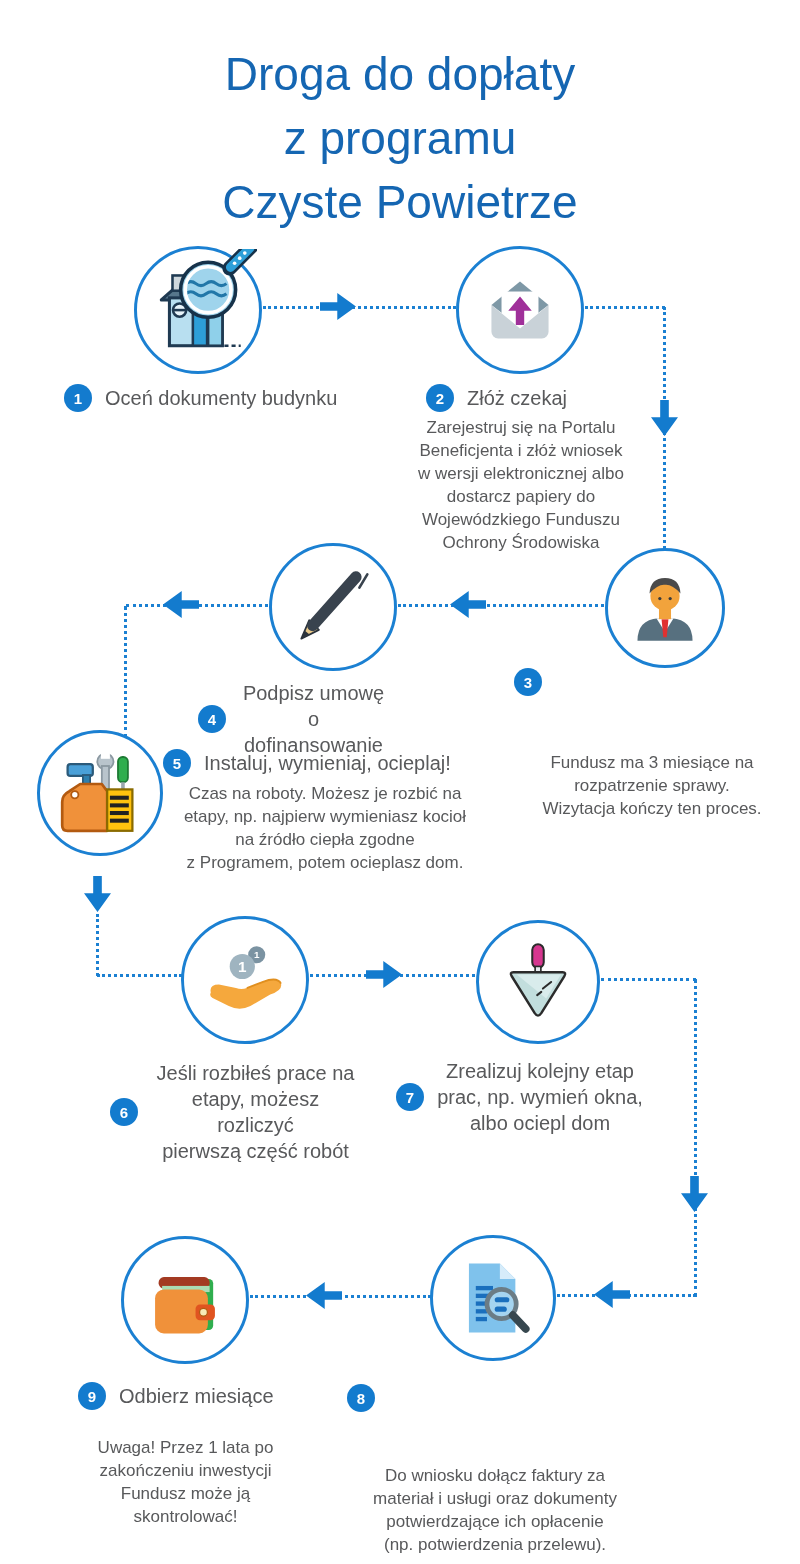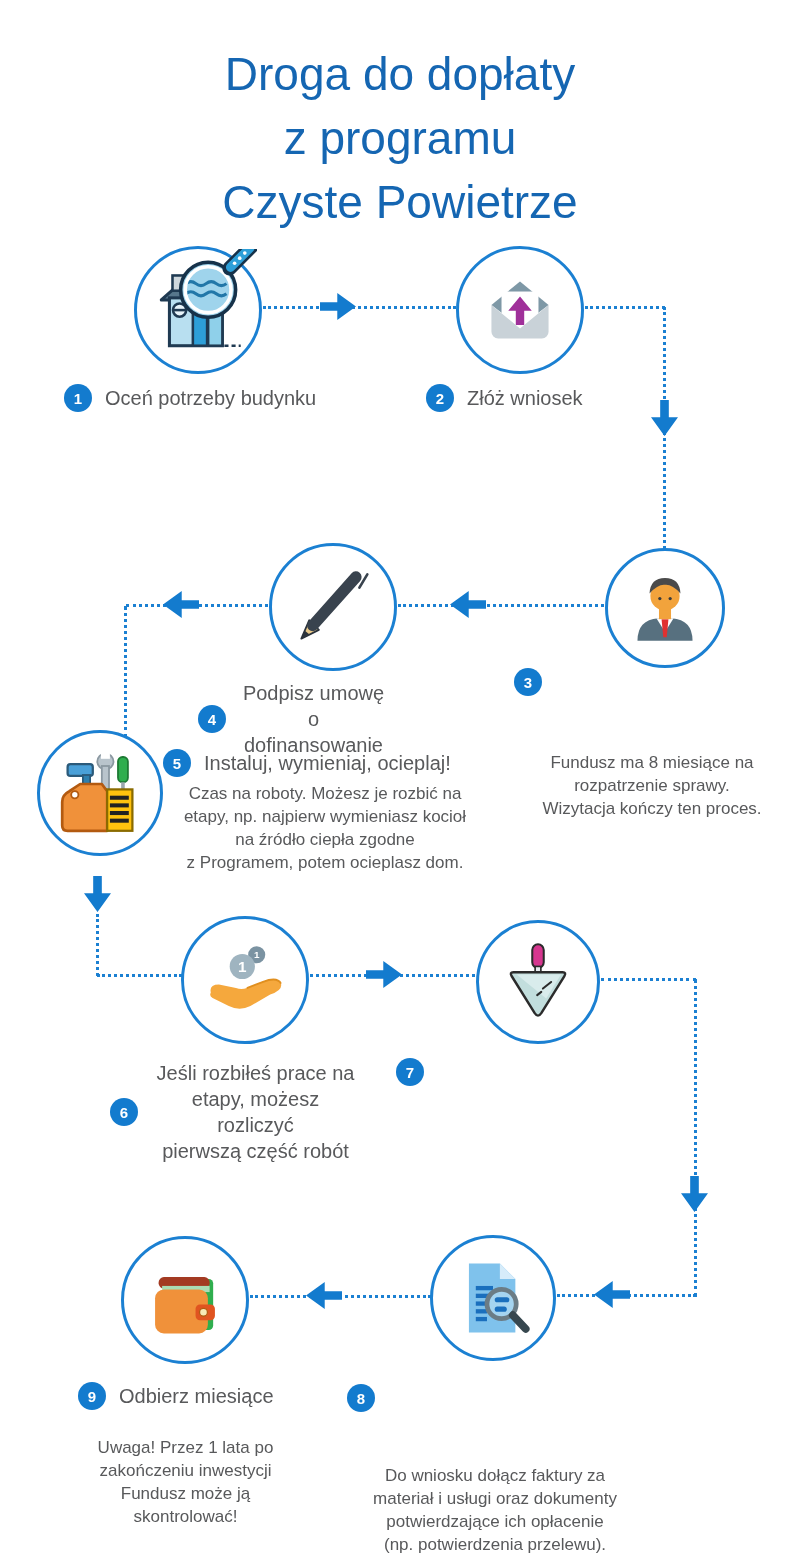--- a/index.html
+++ b/index.html
@@ -116,52 +116,58 @@
       <circle cx="62" cy="40" r="22.5" fill="none" stroke="#ffffff" stroke-width="3.5"></circle>
       <line x1="83" y1="19" x2="104" y2="-2" stroke="#16324a" stroke-width="14" stroke-linecap="round"></line>
       <line x1="84" y1="18" x2="103" y2="-1" stroke="#2d9fd8" stroke-width="9" stroke-linecap="round"></line>
       <circle cx="88" cy="14" r="1.8" fill="#fff"></circle>
         <circle cx="93" cy="9" r="1.8" fill="#fff"></circle>
         <circle cx="98" cy="4" r="1.8" fill="#fff"></circle>
     </svg>
   </div>
   <div class="head head1">
     <div class="badge">1</div>
-    <div class="t tl">Oceń potrzeby budynku</div>
+    <div class="t tl">Oceń dokumenty budynku</div>
   </div>
 
   <div class="circle c2">
     <svg width="84" height="84" viewBox="0 0 100 100">
       <polygon points="16,44 50,16 84,44 50,70" fill="#7e98a6"></polygon>
       <rect x="28" y="28" width="44" height="46" fill="#ffffff"></rect>
       <path d="M50,34 L64,51 L55,51 L55,68 L45,68 L45,51 L36,51 Z" fill="#a0309a"></path>
       <path d="M16,44 L50,72 L84,44 L84,76 a8,8 0 0 1 -8,8 L24,84 a8,8 0 0 1 -8,-8 Z" fill="#c9d2d8"></path>
     </svg>
   </div>
   <div class="head head2">
     <div class="badge">2</div>
-    <div class="t tl">Złóż wniosek</div>
-  </div>
+    <div class="t tl">Złóż czekaj</div>
+  </div>
+  <div class="desc desc2">Zarejestruj się na Portalu
+Beneficjenta i złóż wniosek
+w wersji elektronicznej albo
+dostarcz papiery do
+Wojewódzkiego Funduszu
+Ochrony Środowiska</div>
 
   <div class="circle c3">
     <svg width="86" height="86" viewBox="0 0 100 100">
       <path d="M18,88 Q18,64 42,62 L58,62 Q82,64 82,88 Z" fill="#57707f"></path>
       <polygon points="40,62 60,62 50,78" fill="#ffffff"></polygon>
       <polygon points="46,63 54,63 52,84 48,84" fill="#e03131"></polygon>
       <rect x="43" y="46" width="14" height="17" fill="#f2a33c"></rect>
       <circle cx="50" cy="36" r="17" fill="#f2a33c"></circle>
       <path d="M32,33 Q33,15 50,15 Q67,15 68,33 Q58,22 50,23 Q42,22 32,33 Z" fill="#4a4a4a"></path>
       <circle cx="44" cy="39" r="1.9" fill="#3a3a3a"></circle>
         <circle cx="56" cy="39" r="1.9" fill="#3a3a3a"></circle>
     </svg>
   </div>
   <div class="head head3">
     <div class="badge">3</div>
   </div>
-  <div class="desc desc3">Fundusz ma 8 miesiące na
+  <div class="desc desc3">Fundusz ma 3 miesiące na
 rozpatrzenie sprawy.
 Wizytacja kończy ten proces.</div>
 
   <div class="circle c4">
     <svg width="88" height="88" viewBox="0 0 100 100">
       <polygon points="14,86 23,65 34,76" fill="#e9c98a" stroke="#2b333c" stroke-width="2" stroke-linejoin="round"></polygon>
       <polygon points="14,86 18,77 23,81" fill="#2b333c"></polygon>
       <line x1="27" y1="71" x2="76" y2="16" stroke="#39434e" stroke-width="13" stroke-linecap="round"></line>
       <line x1="80" y1="28" x2="89" y2="13" stroke="#39434e" stroke-width="3" stroke-linecap="round"></line>
     </svg>
@@ -221,20 +227,23 @@
       <rect x="43" y="4" width="14" height="29" rx="7" fill="#d6368f" stroke="#2b2b2b" stroke-width="2.5"></rect>
       <rect x="46.5" y="31" width="7" height="9" fill="#e8edf0" stroke="#2b2b2b" stroke-width="2"></rect>
       <path d="M20,38 L80,38 Q85,38 82,43 L54,88 Q50,94 46,88 L18,43 Q15,38 20,38 Z" fill="#c2dedd" stroke="#2b2b2b" stroke-width="3" stroke-linejoin="round"></path>
       <polygon points="24,41 78,41 60,70" fill="#d9ecec"></polygon>
       <line x1="56" y1="58" x2="66" y2="50" stroke="#2b2b2b" stroke-width="2.5" stroke-linecap="round"></line>
       <line x1="49" y1="66" x2="54" y2="62" stroke="#2b2b2b" stroke-width="2.5" stroke-linecap="round"></line>
     </svg>
   </div>
   <div class="head head7">
     <div class="badge">7</div>
+    <div class="t">Zrealizuj kolejny etap
+prac, np. wymień okna,
+albo ociepl dom</div>
   </div>
 
   <div class="circle c8">
     <svg width="86" height="86" viewBox="0 0 100 100">
       <path d="M22,10 H58 L76,28 V90 H22 Z" fill="#7fc2ec"></path>
       <polygon points="58,10 76,28 58,28" fill="#d6ecfa"></polygon>
       <rect x="30" y="36" width="20" height="5" fill="#1a6fbd"></rect>
       <rect x="30" y="45" width="20" height="5" fill="#1a6fbd"></rect>
       <rect x="30" y="54" width="20" height="5" fill="#1a6fbd"></rect>
       <rect x="30" y="63" width="13" height="5" fill="#1a6fbd"></rect>

